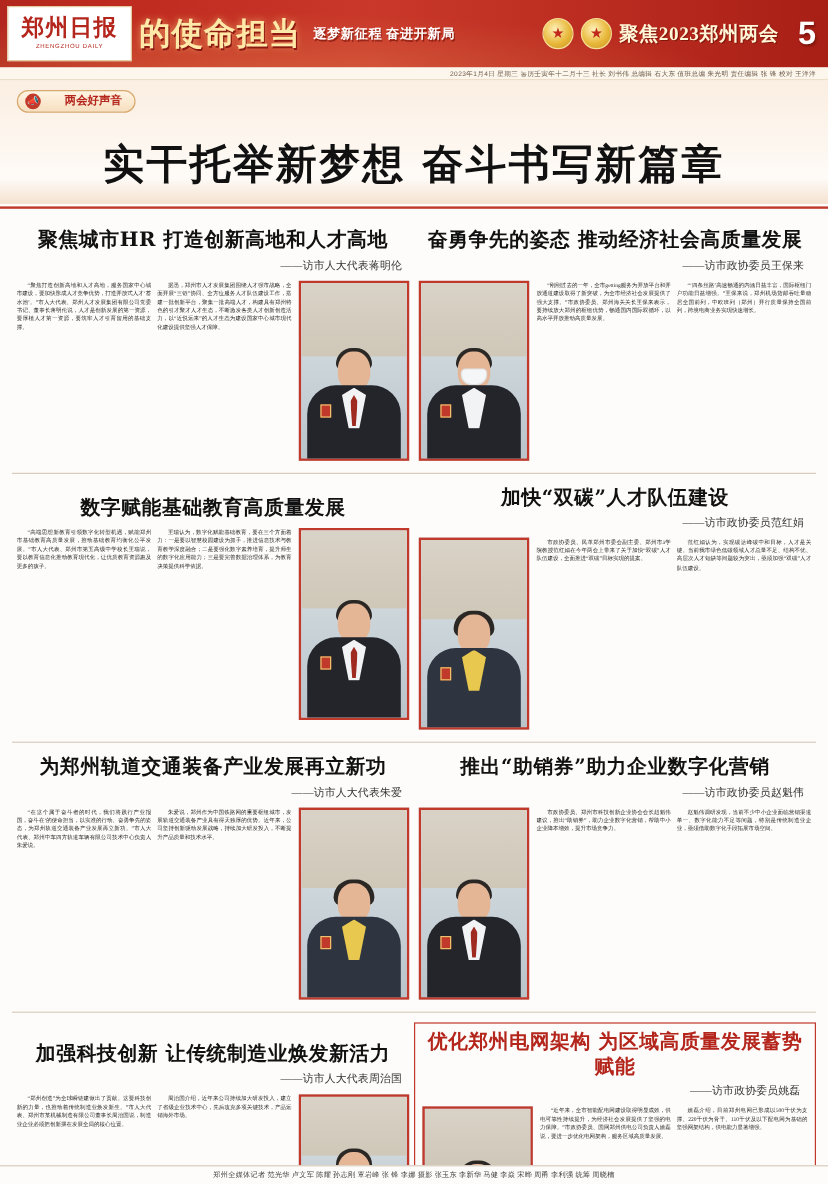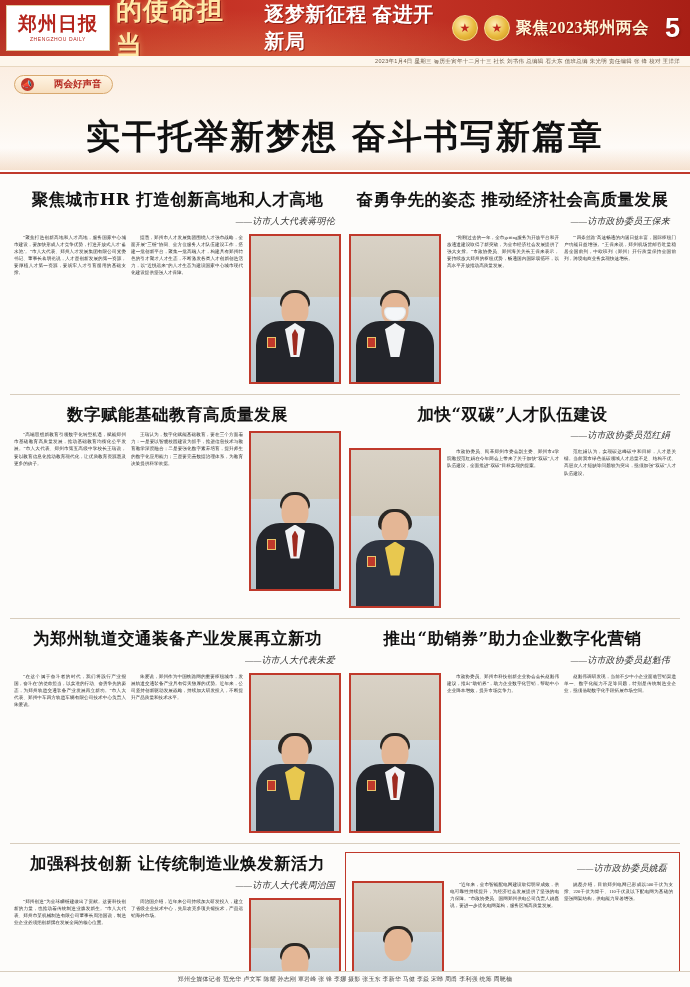--- a/index.html
+++ b/index.html
@@ -52,21 +52,21 @@
   .mast-main {
     display:flex; align-items:center; flex:1; z-index:2; padding-left:6px;
   }
   .mast-big {
     font-size: 26px; font-weight: bold; color:#ffe9a8;
     text-shadow: 1px 1px 0 #8d1a12, 0 0 6px rgba(255,220,140,.6);
     letter-spacing: 1px;
     font-family:"DejaVu Serif", serif;
   }
   .mast-sub {
-    font-size: 20px; font-weight:bold; color:#ffffff; margin-left:28px;
+    font-size: 11px; font-weight:bold; color:#ffffff; margin-left:10px;
     letter-spacing:.5px;
     text-shadow: 1px 1px 0 rgba(120,20,10,.7);
   }
   .mast-right {
     display:flex; align-items:center; gap:6px; z-index:2; margin-left:auto; padding-right:4px;
   }
   .emblem {
     width:26px; height:26px; border-radius:50%;
     background: radial-gradient(circle at 40% 35%, #fff0b8, #e8b93c 55%, #c8911f 100%);
     border:1px solid #f5dd96;
@@ -137,20 +137,21 @@
 
   
   .grid {
     padding: 6px 10px 0 10px;
   }
   .row {
     display:flex;
     gap: 0;
     border-bottom: 1px solid #d8cdbd;
     padding: 8px 0 8px 0;
+    align-items: center;
   }
   .row.last { border-bottom:none; }
   .article {
     width: 50%;
     display:flex; flex-direction:column;
     position:relative;
     padding: 2px 4px;
   }
   .article.boxed {
     border: 1.5px solid #c0392b;
@@ -166,21 +167,20 @@
     font-family:"DejaVu Serif", serif;
   }
   .art-title.red { color:#b4251c; }
   .art-sub {
     text-align:right;
     font-size: 9px;
     color:#333;
     margin-top: 4px;
     padding-right: 6px;
     letter-spacing:.2px;
-    font-style:italic;
   }
   .art-body {
     display:flex;
     margin-top: 6px;
     gap: 6px;
     flex: 1;
   }
   .cols {
     display:flex;
     gap:5px;
@@ -491,20 +491,21 @@
               <div class="hair"></div>
                 <div class="head"></div>
                 <div class="body"></div>
                 <div class="shirt"></div>
                 <div class="tie"></div>
             </div>
           </div>
         </div>
       </div>
       <div class="article boxed">
+        <div class="art-title red">优化郑州电网架构 为区域高质量发展蓄势赋能</div>
         <div class="art-sub">——访市政协委员姚磊</div>
         <div class="art-body">
           <div class="photo short">
             <div class="bg"></div>
               <div class="curtain"></div>
             <div class="fig">
               <div class="hair"></div>
                 <div class="head"></div>
             </div>
           </div>

